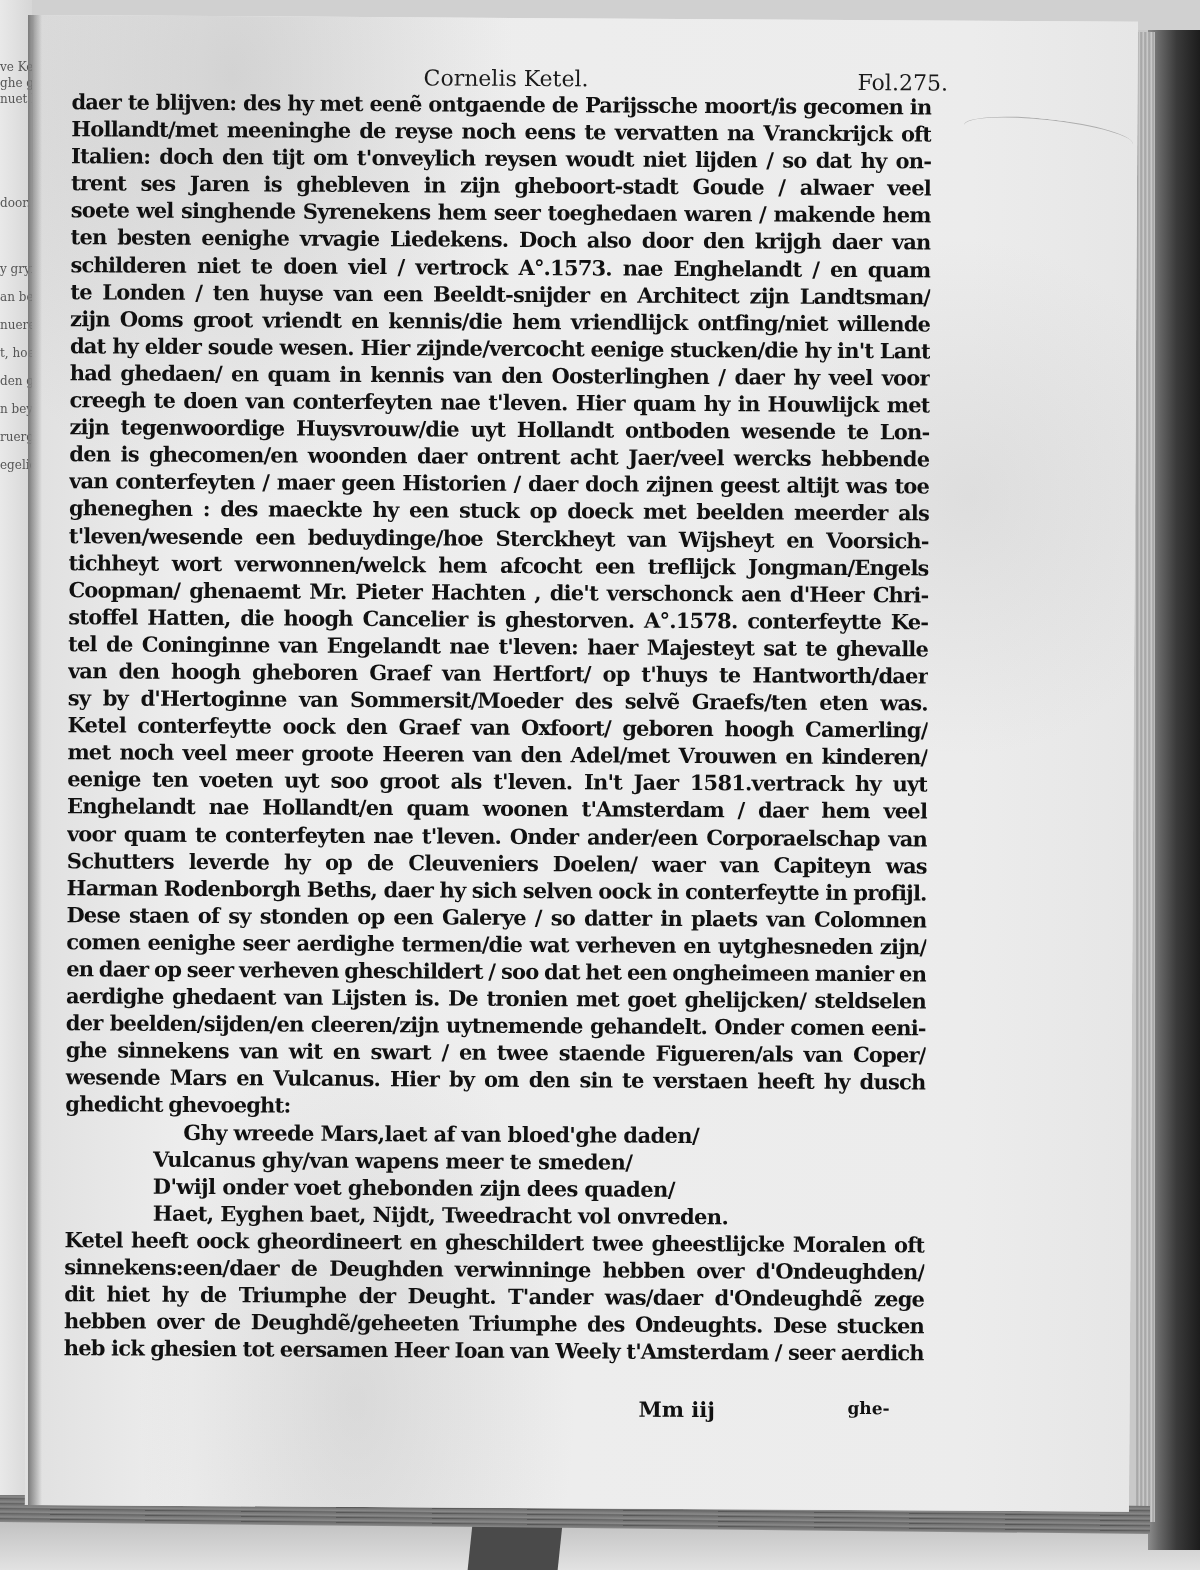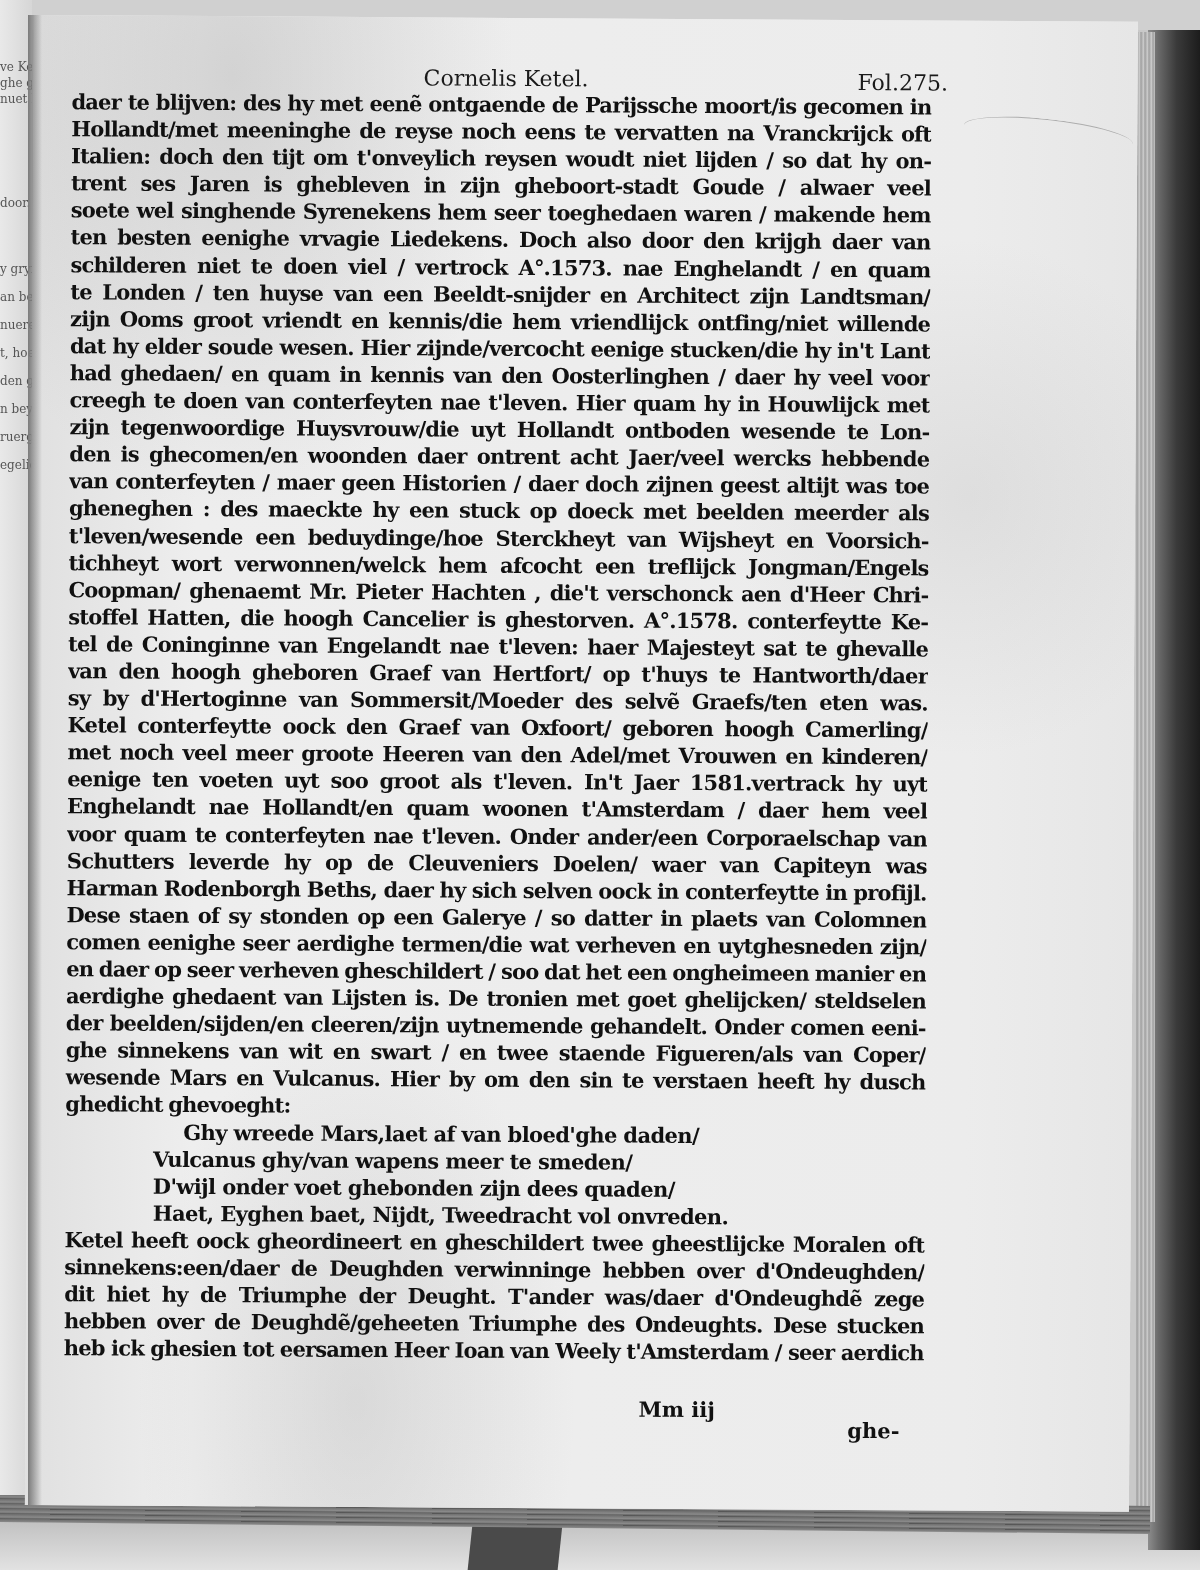--- a/index.html
+++ b/index.html
@@ -76,23 +76,22 @@
   .verse.v2, .verse.v3, .verse.v4 { padding-left: 88px; }
   .footer {
     position: absolute; left: 0; top: 1378px; width: 100%; height: 30px;
   }
   .signature {
     position: absolute; left: 613px; top: 0; font-size: 21px; font-weight: bold; color: #111;
     font-family: "DejaVu Serif", serif;
     text-align: center;
   }
   .catchword {
-    position: absolute; left: 822px; top: 0; font-size: 21px; font-weight: bold; color: #111;
+    position: absolute; left: 822px; top: 0; font-size: 17px; font-weight: bold; color: #111;
     font-family: "DejaVu Serif", serif;
-    margin-top: 20px;
   }
   .crack {
     position: absolute; left: 930px; top: 98px; width: 170px; height: 30px;
     border-top: 1px solid rgba(100,100,100,0.45); border-radius: 50% 50% 0 0;
     transform: rotate(6deg);
   }
 </style>
 </head>
 <body>
 

